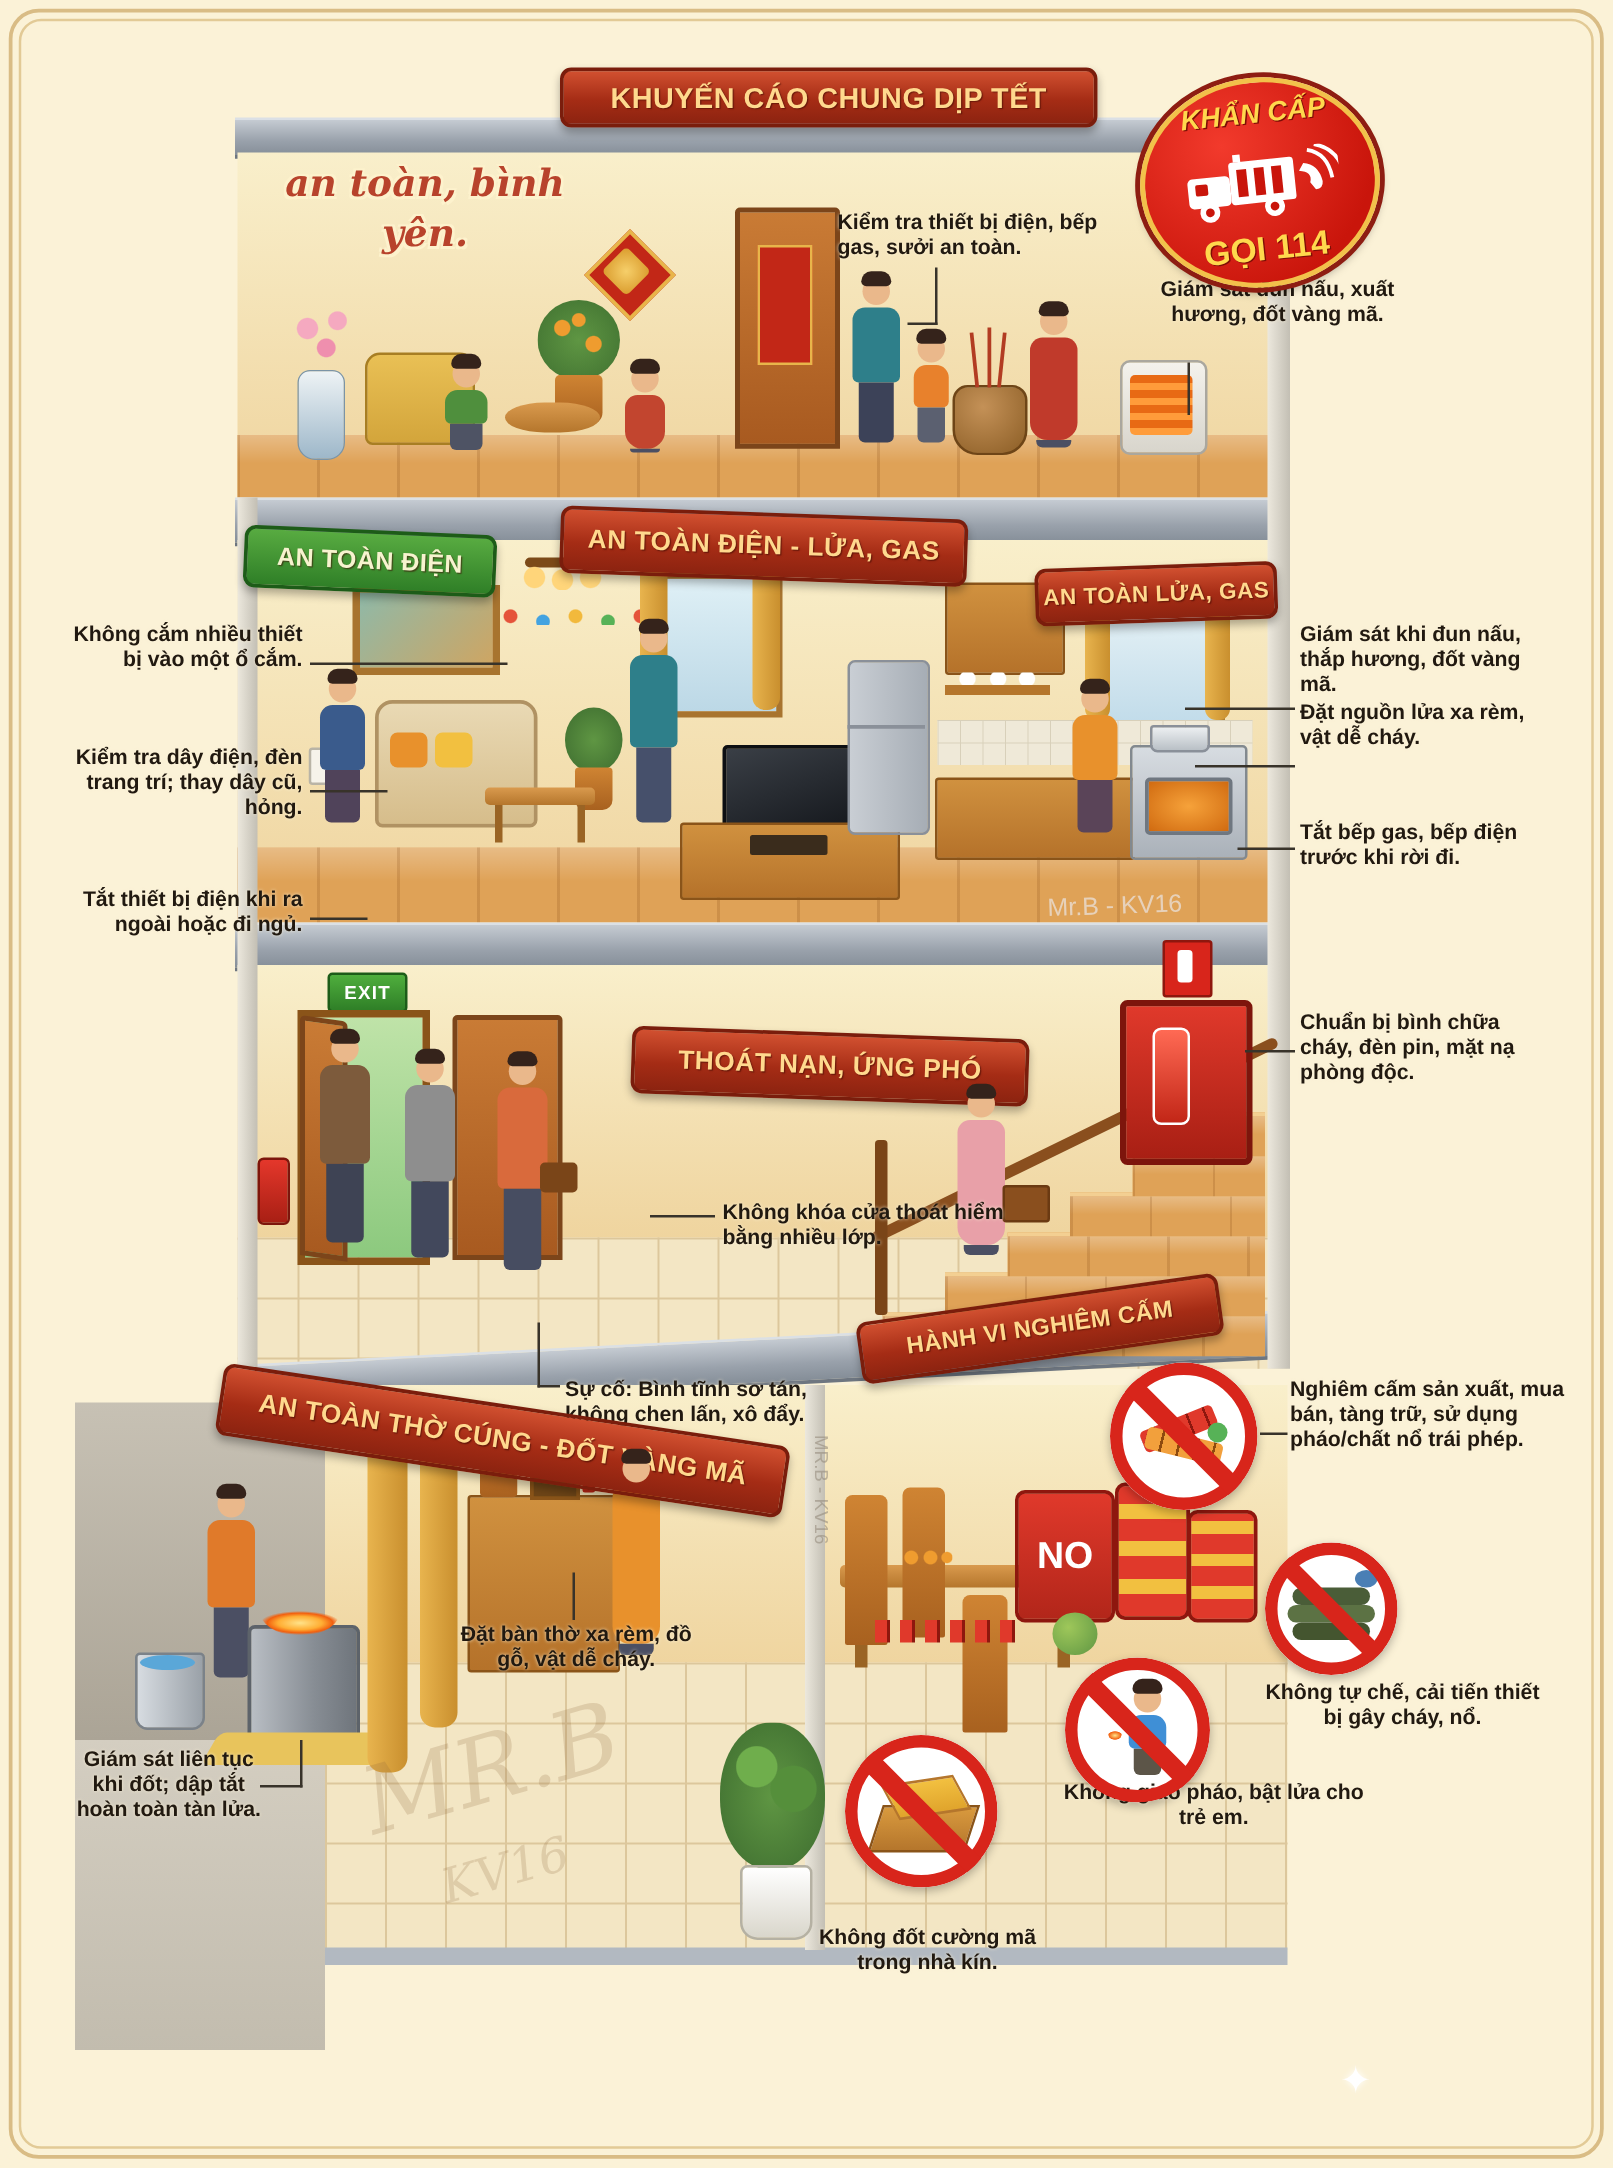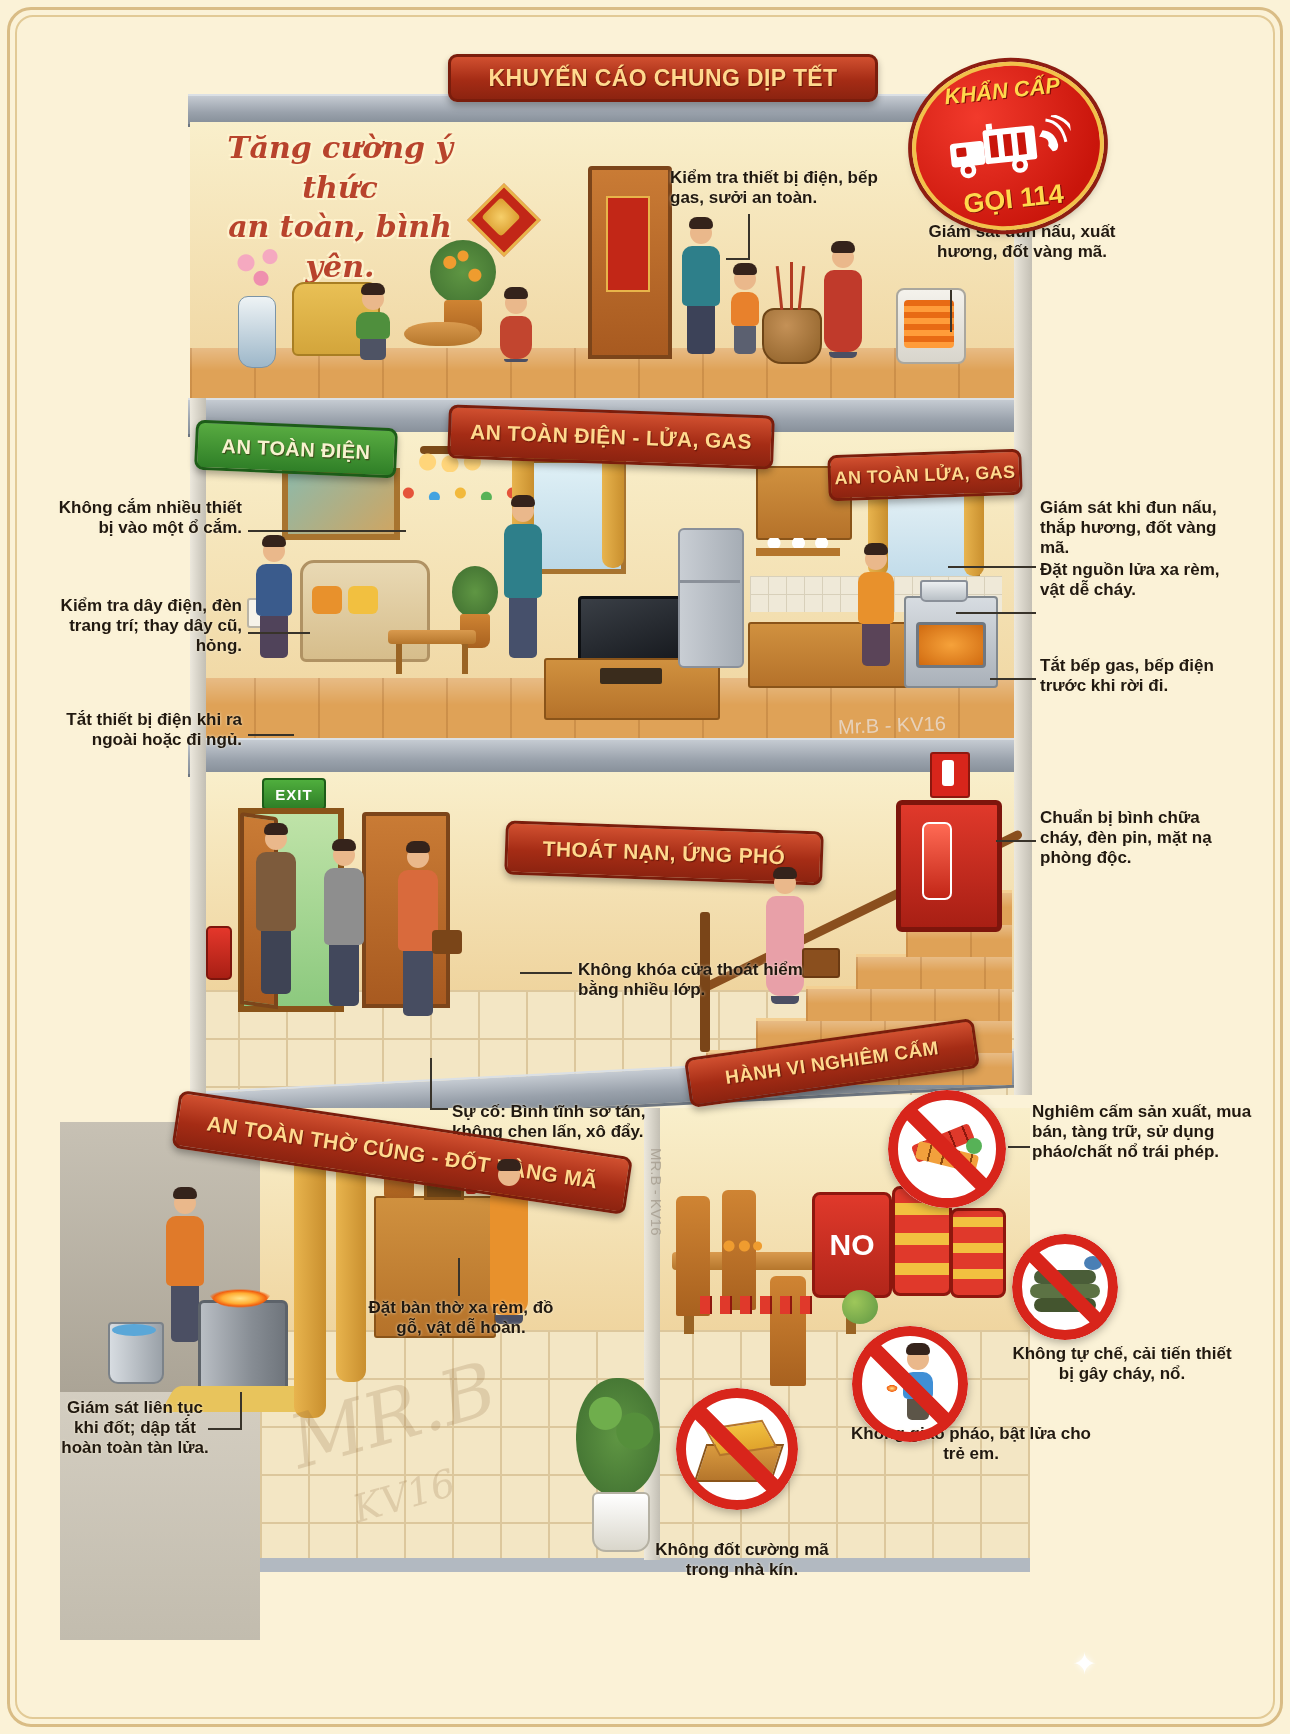--- a/index.html
+++ b/index.html
@@ -84,21 +84,20 @@
 <div class="abs tiles" style="left:260px;top:1330px;width:770px;height:230px"></div>
 <div class="abs" style="left:260px;top:1558px;width:770px;height:14px;background:#b2b9c1"></div>
 
 <div class="abs edge" style="left:190px;top:398px;width:16px;height:700px"></div>
 <div class="abs edge" style="left:1014px;top:122px;width:18px;height:973px"></div>
 <div class="abs edge" style="left:644px;top:1108px;width:16px;height:452px"></div>
 
 <div class="abs" style="left:205px;top:128px;width:270px;text-align:center;font-family:'DejaVu Serif',serif;
             font-style:italic;font-weight:bold;font-size:30px;line-height:1.32;color:#b8432c;
             text-shadow:2px 2px 0 #fdf2cd,-2px -2px 0 #fdf2cd,2px -2px 0 #fdf2cd,-2px 2px 0 #fdf2cd">
-  <div>Tăng cường ý thức</div>
   <div>an toàn, bình yên.</div>
 </div>
 
 <div class="abs" style="left:478px;top:194px;width:46px;height:46px;background:#c22717;border:3px solid #e8b54a;transform:rotate(45deg)"></div>
 <div class="abs" style="left:487px;top:203px;width:28px;height:28px;background:radial-gradient(#f6cf6a,#d99a2b);transform:rotate(45deg);border-radius:4px"></div>
 
 <div class="abs door" style="left:588px;top:166px;width:76px;height:185px"></div>
 <div class="abs" style="left:606px;top:196px;width:40px;height:92px;background:#c22717;border:2px solid #e8b54a"></div>
 
 <div class="abs" style="left:238px;top:296px;width:36px;height:70px;background:linear-gradient(180deg,#eef3f5,#9db7c9);border-radius:10px 10px 14px 14px;border:1px solid #7b94a6"></div>
@@ -307,21 +306,21 @@
 
 <div class="abs" style="left:812px;top:1192px;width:74px;height:100px;background:linear-gradient(180deg,#e0392b,#b2261a);border:3px solid #8e170e;border-radius:8px;display:flex;align-items:center;justify-content:center;color:#fff;font-weight:bold;font-size:30px">NO</div>
 <div class="abs" style="left:892px;top:1186px;width:54px;height:104px;background:repeating-linear-gradient(0deg,#e0392b 0 18px,#f2c040 18px 30px);border:3px solid #8e170e;border-radius:8px"></div>
 <div class="abs" style="left:950px;top:1208px;width:50px;height:84px;background:repeating-linear-gradient(0deg,#e0392b 0 16px,#f2c040 16px 26px);border:3px solid #8e170e;border-radius:8px"></div>
 <div class="abs" style="left:700px;top:1296px;width:120px;height:18px;background:repeating-linear-gradient(90deg,#e0392b 0 10px,#8e170e 10px 12px,transparent 12px 20px)"></div>
 <div class="abs" style="left:842px;top:1290px;width:36px;height:34px;background:radial-gradient(circle at 35% 35%,#9ec75a,#5f9643);border-radius:50%"></div>
 
 <div class="abs" style="left:576px;top:1378px;width:84px;height:118px;background:radial-gradient(circle at 35% 30%,#6fae4c 16px,transparent 17px),radial-gradient(circle at 70% 45%,#558f3b 18px,transparent 19px),radial-gradient(#5f9643,#3d6c2f);border-radius:48%"></div>
 <div class="abs" style="left:592px;top:1492px;width:54px;height:56px;background:linear-gradient(#ffffff,#d9d6cb);border:2px solid #b5b1a3;border-radius:6px 6px 14px 14px"></div>
 
-<div class="co ce" style="left:366px;top:1298px;width:190px">Đặt bàn thờ xa rèm, đồ gỗ, vật dễ hoàn.</div>
+<div class="co ce" style="left:366px;top:1298px;width:190px">Đặt bàn thờ xa rèm, đồ gỗ, vật dễ cháy.</div>
 <div class="ln" style="left:458px;top:1258px;width:2px;height:38px"></div>
 <div class="co ce" style="left:54px;top:1398px;width:162px">Giám sát liên tục khi đốt; dập tắt hoàn toàn tàn lửa.</div>
 <div class="ln" style="left:208px;top:1428px;width:34px;height:2px"></div>
 <div class="ln" style="left:240px;top:1392px;width:2px;height:38px"></div>
 
 <div class="nosign" style="left:888px;top:1090px;width:118px;height:118px">
   <div class="abs" style="left:24px;top:44px;width:62px;height:18px;background:repeating-linear-gradient(90deg,#e0392b 0 12px,#8e170e 12px 14px);transform:rotate(-22deg);border-radius:4px"></div>
   <div class="abs" style="left:28px;top:58px;width:62px;height:18px;background:repeating-linear-gradient(90deg,#f2a03c 0 12px,#8e4a0e 12px 14px);transform:rotate(14deg);border-radius:4px"></div>
   <div class="abs" style="left:78px;top:48px;width:16px;height:16px;background:#57b257;border-radius:50%"></div>
   <div class="ring"></div>

